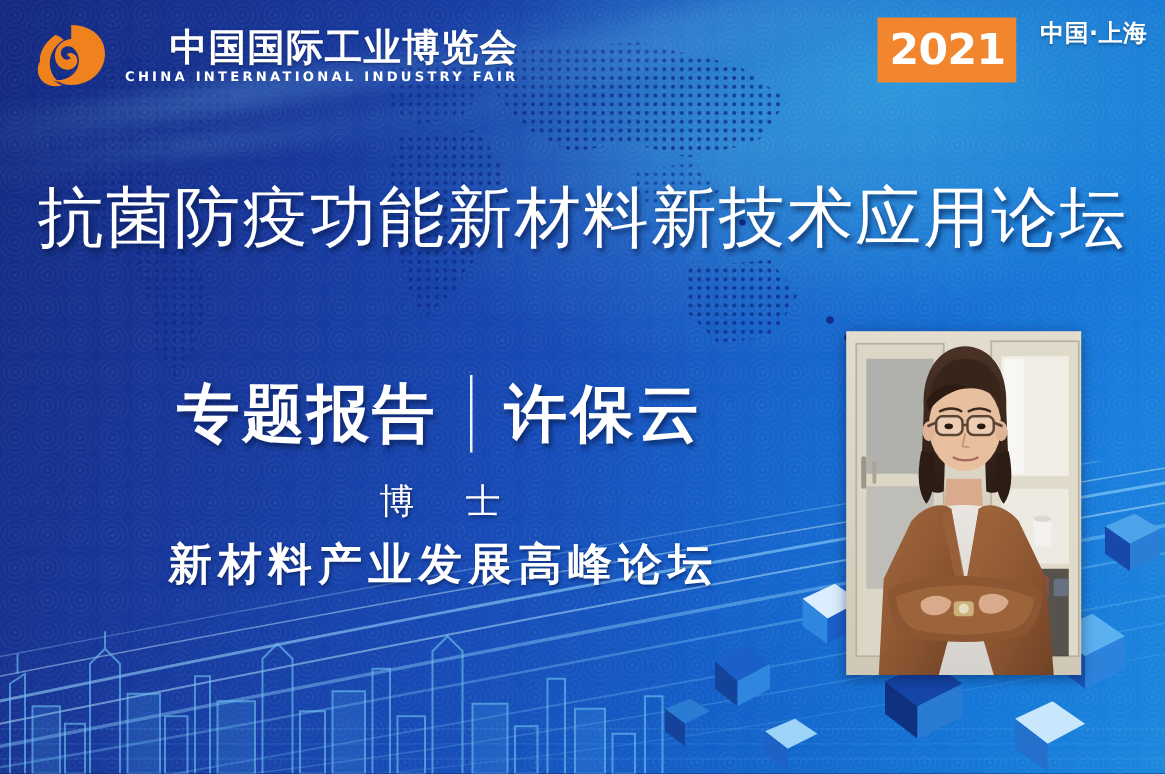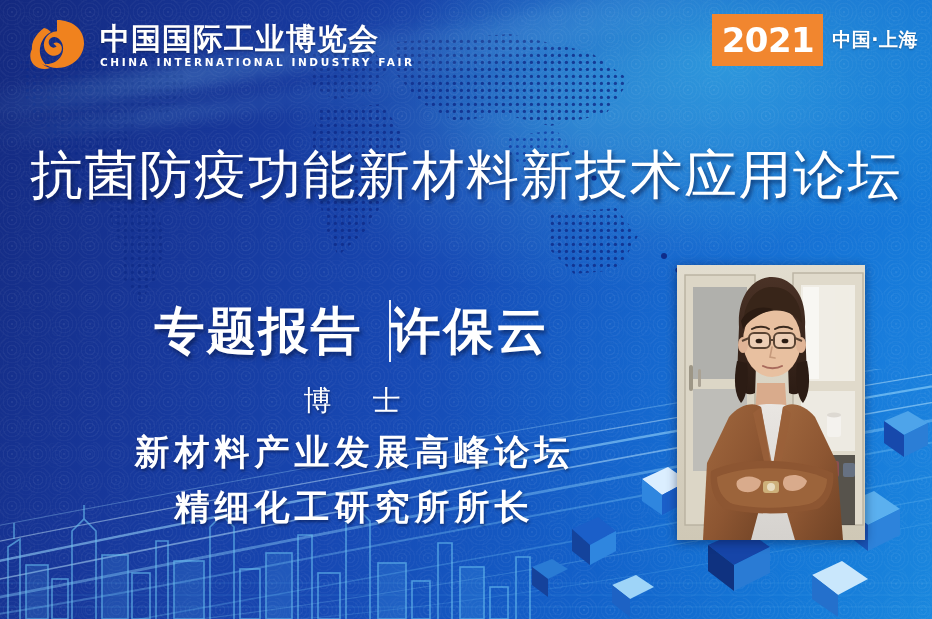--- a/index.html
+++ b/index.html
@@ -77,49 +77,49 @@
   .header{
     position:absolute; left:0; top:0; width:932px; height:92px;
     z-index:6;
   }
   .logo-block{
     position:absolute; left:26px; top:16px;
     display:flex; align-items:center; gap:12px;
   }
   .logo-mark{ width:62px; height:58px; flex:0 0 auto; }
   .logo-mark svg{ width:100%; height:100%; display:block;}
-  .logo-words{ display:flex; flex-direction:column; gap:2px; }
+  .logo-words{ display:flex; flex-direction:column; gap:2px;align-items:flex-end; }
   .logo-cn{
     font-family:"DejaVu Sans","Liberation Sans",sans-serif;
     font-size:30px; font-weight:bold; color:#ffffff;
     letter-spacing:1px; line-height:1.05;
     text-shadow:0 1px 2px rgba(0,0,0,.35);
   }
   .logo-en{
     font-size:10.5px; font-weight:bold; color:#ffffff;
     letter-spacing:2.6px; line-height:1;
   }
 
   .badge-block{
     position:absolute; right:14px; top:14px;
-    display:flex; align-items:stretch; gap:2px;
+    display:flex; align-items:stretch; gap:12px;
   }
   .year-badge{
     background:#F1862F;
     color:#fff;
     font-size:34px; font-weight:bold;
     padding:2px 9px 2px 10px;
     display:flex; align-items:center;
     letter-spacing:-.5px;
     line-height:1;
     align-self:center;
     height:52px;
   }
   .badge-right{
-    display:flex; flex-direction:column; justify-content:center;
+    display:flex; flex-direction:column; justify-content:flex-start;
     margin-left:7px; gap:3px;
   }
   .badge-row1{ display:flex; align-items:center; gap:8px; }
   .badge-cn-small{
     color:#fff; font-size:19px; font-weight:bold; letter-spacing:.5px;
     text-shadow:0 1px 2px rgba(0,0,0,.3);
   }
   .badge-en{
     background:#9a9a9a;
     color:#fff;
@@ -162,20 +162,21 @@
   .speaker-topic{
     font-size:50px; font-weight:bold; letter-spacing:2px; line-height:1;
     padding-right:26px;
   }
   .speaker-divider{
     width:2px; height:62px; background:rgba(255,255,255,.92);
     flex:0 0 auto;
   }
   .speaker-name{
     font-size:50px; font-weight:bold; letter-spacing:3px; line-height:1;
+    padding-left:26px;
   }
 
   .cred{
     margin-top:18px;
     text-align:center;
     color:#ffffff;
     text-shadow:1px 2px 3px rgba(5,18,60,.55);
   }
   .cred-degree{
     font-size:28px; font-weight:normal; letter-spacing:16px;
@@ -391,21 +392,20 @@
 
   <div class="speaker">
     <div class="speaker-head">
       <span class="speaker-topic">专题报告</span>
       <span class="speaker-divider"></span>
       <span class="speaker-name">许保云</span>
     </div>
     <div class="cred">
       <div class="cred-degree">博 士</div>
       <div class="cred-org">新材料产业发展高峰论坛</div>
-      <div class="cred-role">精细化工研究所所长</div>
     </div>
   </div>
 
   <div class="portrait">
     <svg viewBox="0 0 188 275" preserveAspectRatio="xMidYMid slice">
       <defs>
         <linearGradient id="wallG" x1="0" y1="0" x2="0" y2="1">
           <stop offset="0%" stop-color="#e2ddcf"></stop>
           <stop offset="100%" stop-color="#cfc8b6"></stop>
         </linearGradient>

